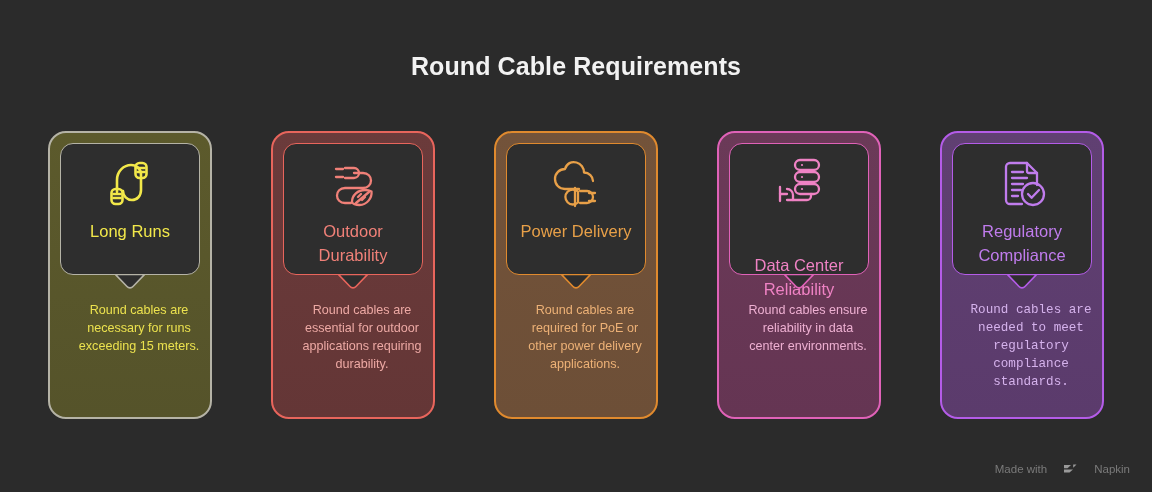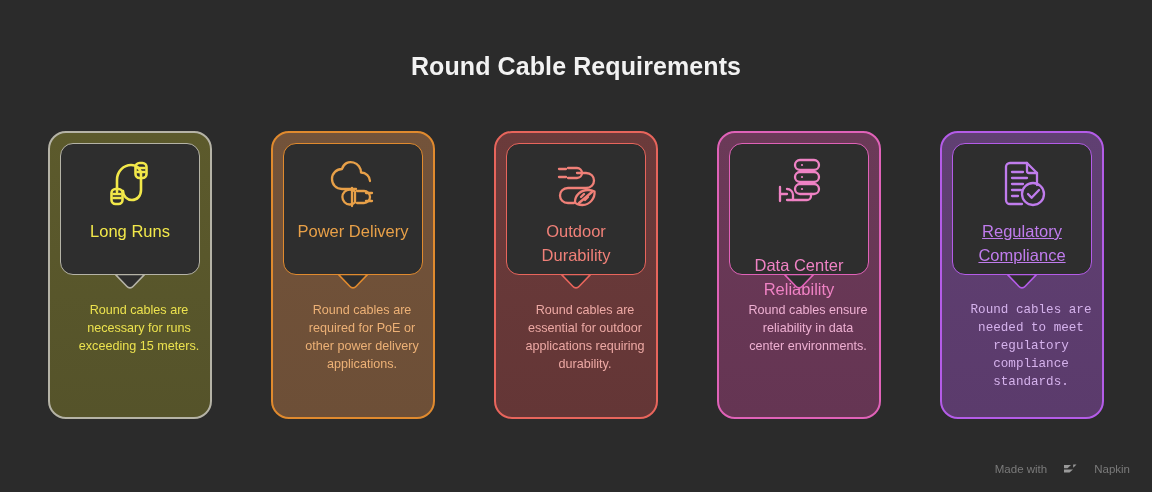--- a/index.html
+++ b/index.html
@@ -114,21 +114,21 @@
   .card.c2 .card-title { color: #f08078; }
   .card.c2 .card-desc  { color: #eda9a4; }
 
   .card.c3 { border-color: #e062b8; background: linear-gradient(180deg,#6b3a58 0%,#653553 100%); }
   .card.c3 .panel { border-color: #e062b8; gap: 40px; }
   .card.c3 .card-title { color: #ef82c4; }
   .card.c3 .card-desc  { color: #eeb0d2; }
 
   .card.c4 { border-color: #b45ce8; background: linear-gradient(180deg,#604072 0%,#5b3b6c 100%); }
   .card.c4 .panel { border-color: #b45ce8; }
-  .card.c4 .card-title { color: #c07ced; text-decoration: underline; }
+  .card.c4 .card-title { color: #c07ced; }
   .card.c4 .card-desc  { color: #d5b2ec; font-family: Liberation Mono, monospace; }
 
   #footer {
     position: absolute;
     right: 22px;
     bottom: 17px;
     display: flex;
     align-items: center;
     gap: 17px;
     font-size: 11.5px;
@@ -155,40 +155,20 @@
           <line x1="35.5" y1="10" x2="42.5" y2="10"></line>
           <line x1="35.5" y1="14" x2="42.5" y2="14"></line>
         </svg>
       </div>
       <div class="card-title">Long Runs</div>
     </div>
     <svg class="tail" viewBox="0 0 30 16">
       <path d="M0.5 0.5 H29.5 L18 12.5 a4 4 0 0 1 -6 0 Z" fill="#2e2e2e" stroke="#b5b3a6" stroke-width="1.6"></path>
     </svg>
     <div class="card-desc">Round cables are necessary for runs exceeding 15 meters.</div>
-  </div>
-
-  <div class="card c1">
-    <div class="panel">
-      <div class="icon-wrap">
-        <svg width="56" height="52" viewBox="0 0 56 52" fill="none" stroke="#e8a048" stroke-width="2.3" stroke-linecap="round" stroke-linejoin="round">
-          <path d="M31 31 H17 C11 31 7 26.5 7 21 C7 15.5 11.5 11 17 11 C18.5 5.5 23.5 3 28.5 4.5 C33 5.8 36 10 36 14.5 C41 14.5 45 18.5 45 23"></path>
-          <path d="M30 33.5 a7.5 7.5 0 1 0 0 11 Z"></path>
-          <path d="M32 33 h7 a6 6 0 0 1 0 12 h-7"></path>
-          <line x1="41" y1="35" x2="47" y2="35"></line>
-          <line x1="41" y1="43" x2="47" y2="43"></line>
-          <line x1="27" y1="30" x2="27" y2="48"></line>
-        </svg>
-      </div>
-      <div class="card-title">Power Delivery</div>
-    </div>
-    <svg class="tail" viewBox="0 0 30 16">
-      <path d="M0.5 0.5 H29.5 L18 12.5 a4 4 0 0 1 -6 0 Z" fill="#2e2e2e" stroke="#e08a2e" stroke-width="1.6"></path>
-    </svg>
-    <div class="card-desc">Round cables are required for PoE or other power delivery applications.</div>
   </div>
 
   <div class="card c2">
     <div class="panel">
       <div class="icon-wrap">
         <svg width="56" height="52" viewBox="0 0 56 52" fill="none" stroke="#f08078" stroke-width="2.3" stroke-linecap="round" stroke-linejoin="round">
           <path d="M20 10 h9 a5 5 0 0 1 0 10 h-9"></path>
           <line x1="11" y1="11" x2="18" y2="11"></line>
           <line x1="11" y1="19" x2="18" y2="19"></line>
           <path d="M29 15 h9 c5 0 8 3.5 8 7.5 S43 30 38 30 H20 c-5 0 -8 3.5 -8 7.5 S15 45 20 45 h6"></path>
@@ -197,20 +177,40 @@
           <line x1="36" y1="36" x2="33" y2="39"></line>
           <line x1="40" y1="39" x2="37" y2="42"></line>
         </svg>
       </div>
       <div class="card-title">Outdoor Durability</div>
     </div>
     <svg class="tail" viewBox="0 0 30 16">
       <path d="M0.5 0.5 H29.5 L18 12.5 a4 4 0 0 1 -6 0 Z" fill="#2e2e2e" stroke="#e8655c" stroke-width="1.6"></path>
     </svg>
     <div class="card-desc">Round cables are essential for outdoor applications requiring durability.</div>
+  </div>
+
+  <div class="card c1">
+    <div class="panel">
+      <div class="icon-wrap">
+        <svg width="56" height="52" viewBox="0 0 56 52" fill="none" stroke="#e8a048" stroke-width="2.3" stroke-linecap="round" stroke-linejoin="round">
+          <path d="M31 31 H17 C11 31 7 26.5 7 21 C7 15.5 11.5 11 17 11 C18.5 5.5 23.5 3 28.5 4.5 C33 5.8 36 10 36 14.5 C41 14.5 45 18.5 45 23"></path>
+          <path d="M30 33.5 a7.5 7.5 0 1 0 0 11 Z"></path>
+          <path d="M32 33 h7 a6 6 0 0 1 0 12 h-7"></path>
+          <line x1="41" y1="35" x2="47" y2="35"></line>
+          <line x1="41" y1="43" x2="47" y2="43"></line>
+          <line x1="27" y1="30" x2="27" y2="48"></line>
+        </svg>
+      </div>
+      <div class="card-title">Power Delivery</div>
+    </div>
+    <svg class="tail" viewBox="0 0 30 16">
+      <path d="M0.5 0.5 H29.5 L18 12.5 a4 4 0 0 1 -6 0 Z" fill="#2e2e2e" stroke="#e08a2e" stroke-width="1.6"></path>
+    </svg>
+    <div class="card-desc">Round cables are required for PoE or other power delivery applications.</div>
   </div>
 
   <div class="card c3">
     <div class="panel">
       <div class="icon-wrap">
         <svg width="56" height="52" viewBox="0 0 56 52" fill="none" stroke="#ef82c4" stroke-width="2.3" stroke-linecap="round" stroke-linejoin="round">
           <rect x="24" y="5" width="24" height="10" rx="5"></rect>
           <rect x="24" y="17" width="24" height="10" rx="5"></rect>
           <rect x="24" y="29" width="24" height="10" rx="5"></rect>
           <circle cx="31" cy="10" r="1.1" fill="#ef82c4" stroke="none"></circle>

